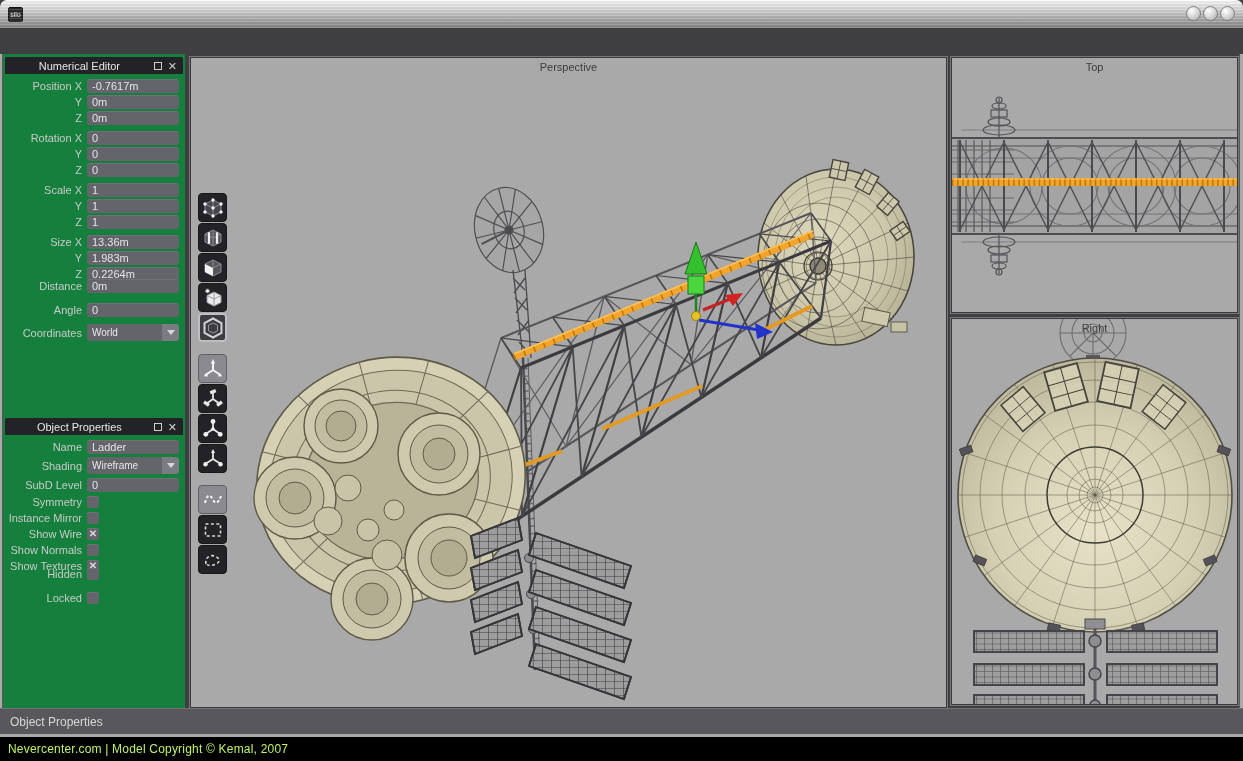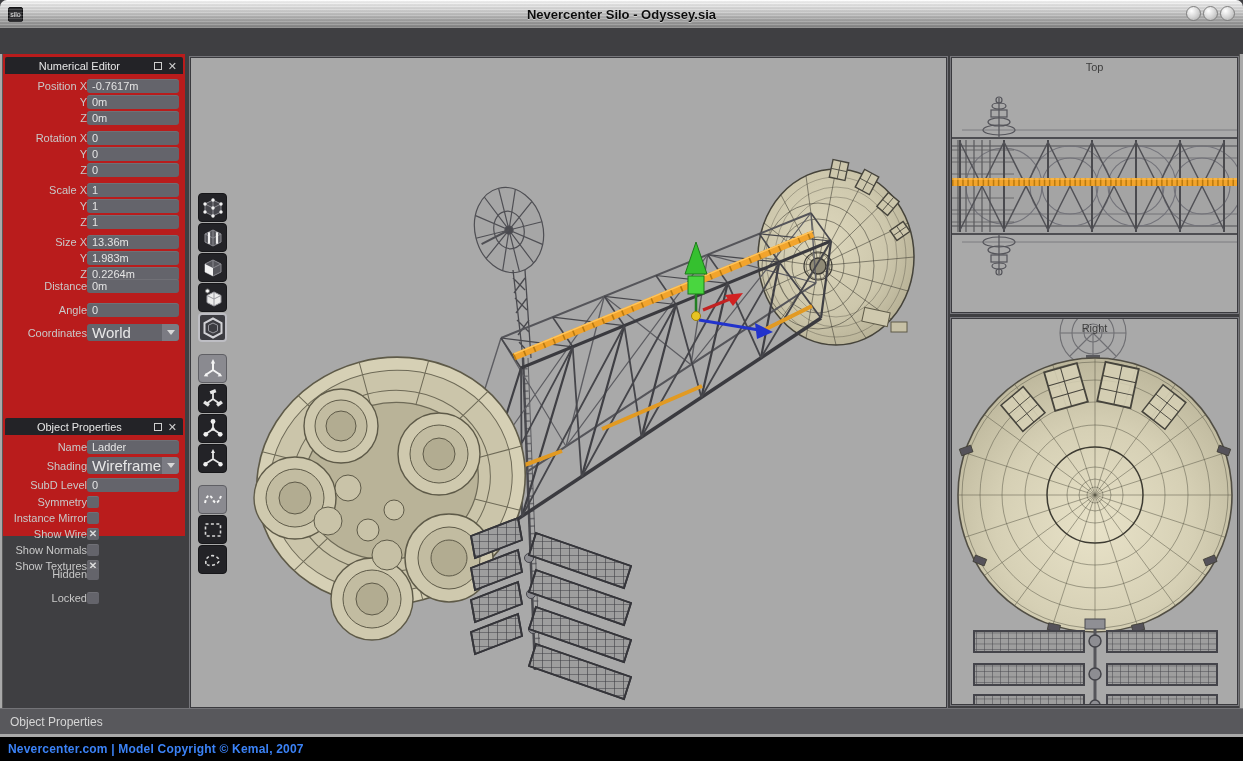--- a/index.html
+++ b/index.html
@@ -23,32 +23,32 @@
   .menubar{position:absolute;left:0;top:28px;width:1243px;height:26px;background:linear-gradient(180deg,#515151,#434343);
     border-top:1px solid #2c2c2c;border-bottom:2px solid #2e2e2e;display:flex;align-items:center;padding-left:10px;}
   .menu-item{color:#d9d9d9;font-size:12px;padding:4px 12px;cursor:default;}
 
   
   .frameL,.frameR{position:absolute;top:54px;width:3px;height:683px;background:#a9a9a9;border-right:1px solid #5a5a5a;}
   .frameL{left:0;} .frameR{left:1239px;border-right:none;border-left:1px solid #5a5a5a;width:4px;}
   .frameB{position:absolute;left:0;top:734px;width:1243px;height:3px;background:#a9a9a9;}
 
   
-  .leftcol{position:absolute;left:3px;top:54px;width:182px;height:482px;background:#b91c1c;}
+  .leftcol{position:absolute;left:3px;top:54px;width:182px;height:654px;background:#15803d;}
   .phead{position:absolute;left:2px;right:2px;height:17px;background:#232327;display:flex;align-items:center;
     border-radius:2px 2px 0 0;}
   .phead .ptitle{flex:1;text-align:center;font-size:11px;color:#e6e6e6;}
   .phead .pmin{width:8px;height:8px;border:1px solid #cfcfcf;margin-right:6px;}
   .phead .pclose{color:#cfcfcf;font-size:11px;line-height:8px;margin-right:6px;}
   .r{position:absolute;left:0;width:182px;height:15px;display:flex;align-items:center;}
-  .rlabel{width:84px;text-align:right;font-size:11px;color:#c9c9c9;white-space:nowrap;}
+  .rlabel{width:84px;text-align:right;font-size:11px;color:#c9c9c9;padding-right:5px;white-space:nowrap;}
   .rfield{width:92px;height:14px;background:#64646b;border-radius:3px;color:#e4e4e4;font-size:11px;
     padding:0 5px;display:flex;align-items:center;box-shadow:inset 0 1px 0 rgba(255,255,255,.08);}
   .rdrop{width:92px;height:17px;background:#64646b;border-radius:3px;display:flex;align-items:center;overflow:hidden;}
-  .rdrop .dval{flex:1;color:#e8e8e8;font-size:15px;padding-left:5px;}
+  .rdrop .dval{flex:1;color:#e8e8e8;font-size:10px;padding-left:5px;}
   .rdrop .darr{width:17px;height:100%;background:#7b7b83;display:flex;align-items:center;justify-content:center;border-radius:0 3px 3px 0;}
   .tri{width:0;height:0;border-left:4px solid transparent;border-right:4px solid transparent;border-top:5px solid #d8d8d8;}
   .cbox{width:12px;height:12px;background:#64646b;border-radius:2px;color:#dcdcdc;font-size:10px;font-weight:bold;
     display:flex;align-items:center;justify-content:center;line-height:12px;box-shadow:inset 0 1px 0 rgba(255,255,255,.08);}
 
   
   .viewport{position:absolute;background:#a9a9a9;border:1px solid #3a3a3e;box-shadow:0 0 0 1px #76767b;overflow:hidden;}
   .vlabel{position:absolute;top:3px;left:0;width:100%;text-align:center;font-size:11px;color:#3d3d3d;z-index:5;}
   #vp-persp{left:190px;top:57px;width:757px;height:651px;}
   #vp-top{left:951px;top:57px;width:287px;height:256px;}
@@ -58,30 +58,29 @@
   .tbtn{position:absolute;left:7px;width:29px;height:29px;background:#232327;border:1px solid #17171a;border-radius:4px;
     display:flex;align-items:center;justify-content:center;z-index:6;}
   .tbtn.active{background:#8a8a90;border-color:#5f5f64;}
   .tbtn.outlined{background:#3c3c41;border:2px solid #bebec4;}
 
   
   .statusbar{position:absolute;left:0;top:708px;width:1243px;height:26px;background:#58585c;border-top:1px solid #737377;
     display:flex;align-items:center;padding-left:10px;}
   .statusbar span{color:#d6d6d6;font-size:12px;}
   .bottombar{position:absolute;left:0;top:737px;width:1243px;height:24px;background:#000;display:flex;align-items:center;padding-left:8px;}
-  .bottombar span{color:#3b82f6;font-size:12px;letter-spacing:.2px;font-weight:bold;}
+  .bottombar span{color:#bef264;font-size:12px;letter-spacing:.2px;}
 </style>
 </head>
 <body>
 
 <div id="app">
 
   <div class="titlebar">
     <div class="logo">silo</div>
-    <div class="wtitle">Nevercenter Silo - Odyssey.sia</div>
     <div class="winbtns">
       <div class="winbtn"></div>
       <div class="winbtn"></div>
       <div class="winbtn"></div>
     </div>
   </div>
 
 
   <div class="frameL"></div>
   <div class="frameR"></div>
@@ -208,20 +207,21 @@
         <div class="rlabel">Hidden</div>
         <div class="cbox"></div>
       </div>
     <div class="r" style="top:536px;">
         <div class="rlabel">Locked</div>
         <div class="cbox"></div>
       </div>
   </div>
 
   <div class="viewport" id="vp-persp">
+    <div class="vlabel">Perspective</div>
 
     <svg width="757" height="651" viewBox="0 0 757 651">
       <defs>
         <radialGradient id="sphG" cx="42%" cy="42%" r="75%">
           <stop offset="0%" stop-color="#ddd7bc"></stop>
             <stop offset="55%" stop-color="#cdc7ac"></stop>
             <stop offset="100%" stop-color="#aaa489"></stop>
         </radialGradient>
         <pattern id="pg" width="9" height="7" patternUnits="userSpaceOnUse">
           <path d="M0 0H9M0 0V7" stroke="#3e3e43" stroke-width="1.2" fill="none"></path>

